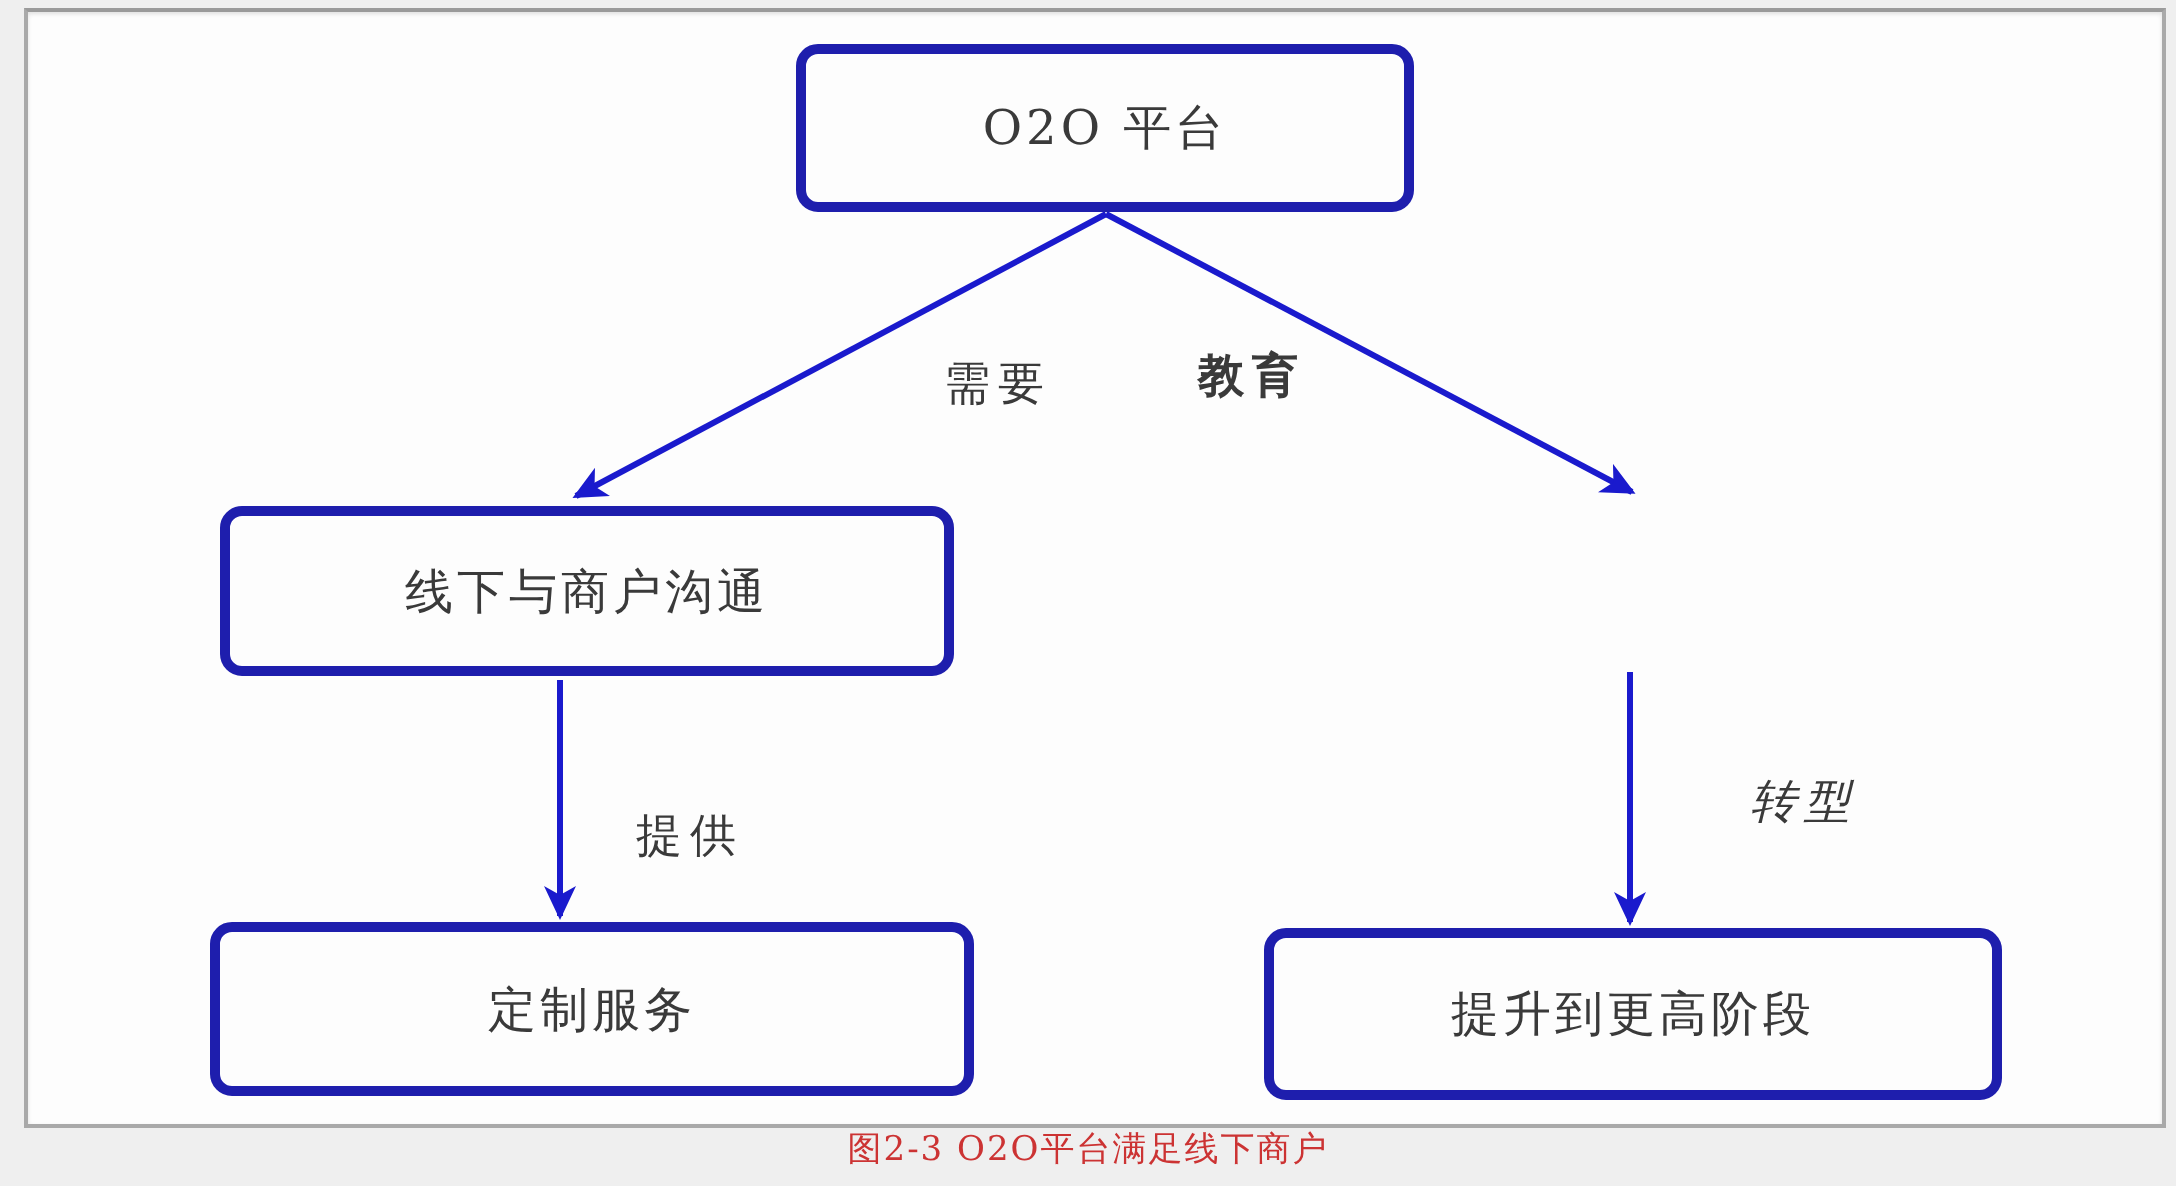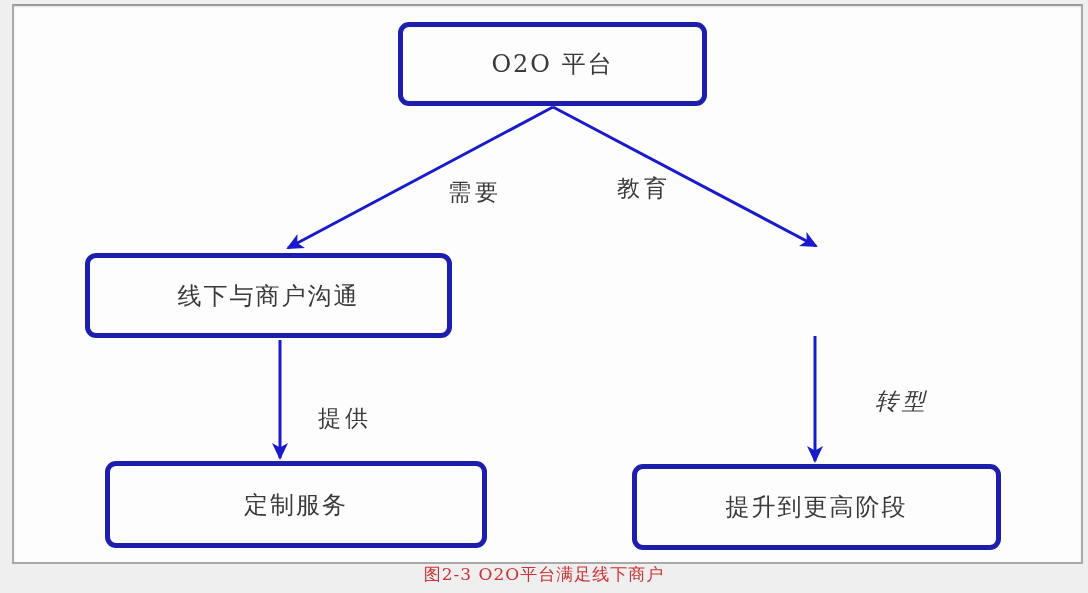--- a/index.html
+++ b/index.html
@@ -91,33 +91,33 @@
     <line x1="553" y1="107" x2="288" y2="248" marker-end="url(#ah)"></line>
     <line x1="553" y1="107" x2="816" y2="246" marker-end="url(#ah)"></line>
     <line x1="280" y1="340" x2="280" y2="458" marker-end="url(#ah)"></line>
     <line x1="815" y1="336" x2="815" y2="461" marker-end="url(#ah)"></line>
   </svg>
 
   <div class="node" style="left:398px; top:22px; width:309px; height:84px;">
     <span>O2O 平台</span>
   </div>
 
-  <div class="node" style="left:85px; top:253px; width:367px; height:85px;">
+  <div class="node" style="left:110px; top:253px; width:367px; height:85px;">
     <span>线下与商户沟通</span>
   </div>
 
 
   <div class="node" style="left:105px; top:461px; width:382px; height:87px;">
     <span>定制服务</span>
   </div>
 
   <div class="node" style="left:632px; top:464px; width:369px; height:86px;">
     <span>提升到更高阶段</span>
   </div>
 
-  <div class="edge-label" style="left:475px; top:192px;">需要</div>
-  <div class="edge-label" style="left:644px; top:188px;">教育</div>
+  <div class="edge-label" style="left:499px; top:192px;">需要</div>
+  <div class="edge-label" style="left:626px; top:188px;font-weight:bold;">教育</div>
   <div class="edge-label" style="left:345px; top:399px;margin-top:19px;">提供</div>
   <div class="edge-label" style="left:902px; top:401px;font-style:italic;">转型</div>
 
   <div class="caption">图2-3 O2O平台满足线下商户</div>
 
 </div>
 
 </body></html>

